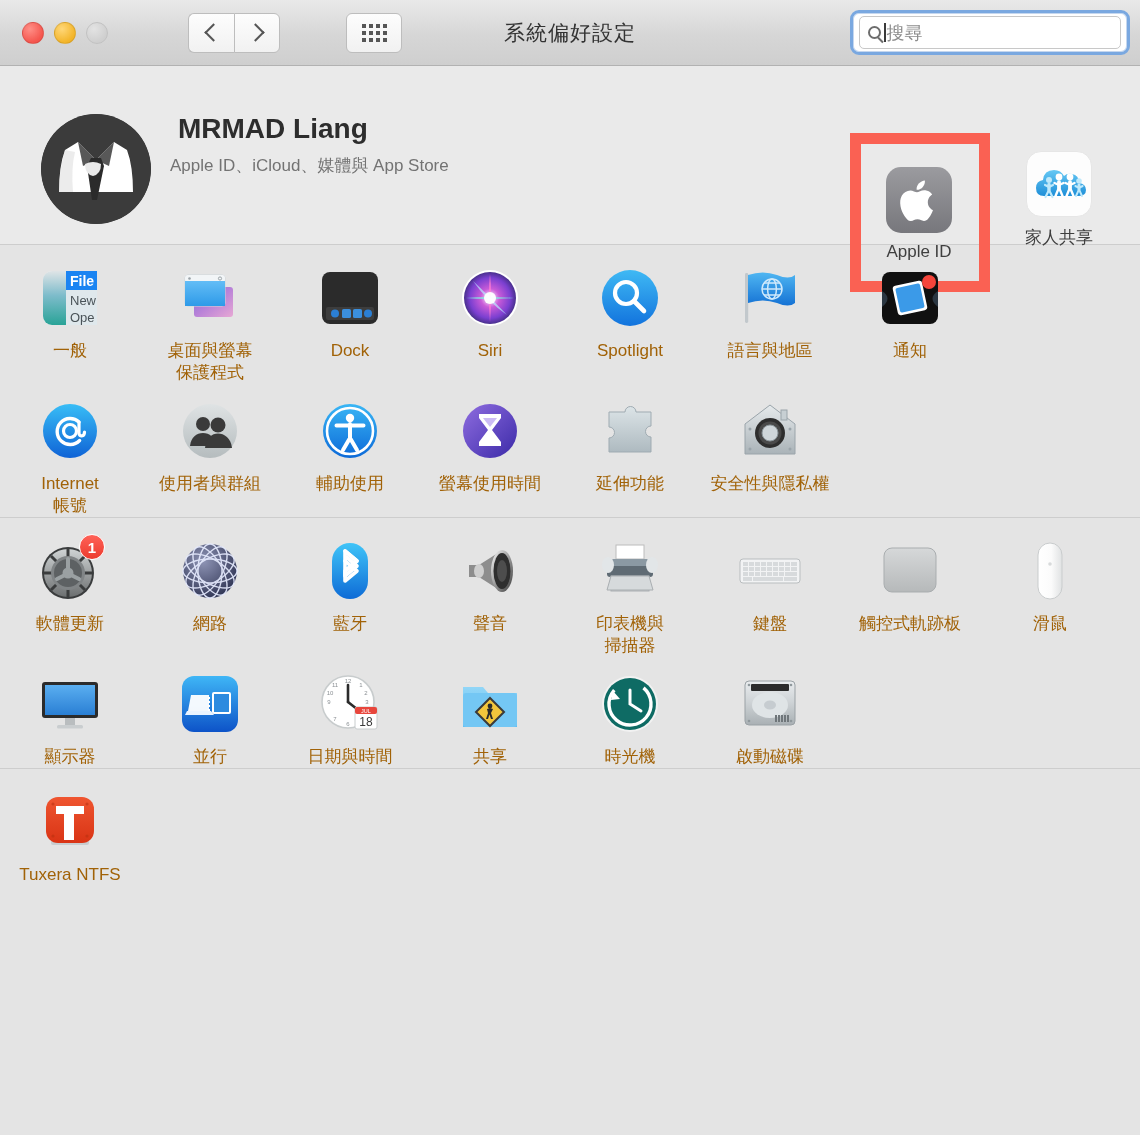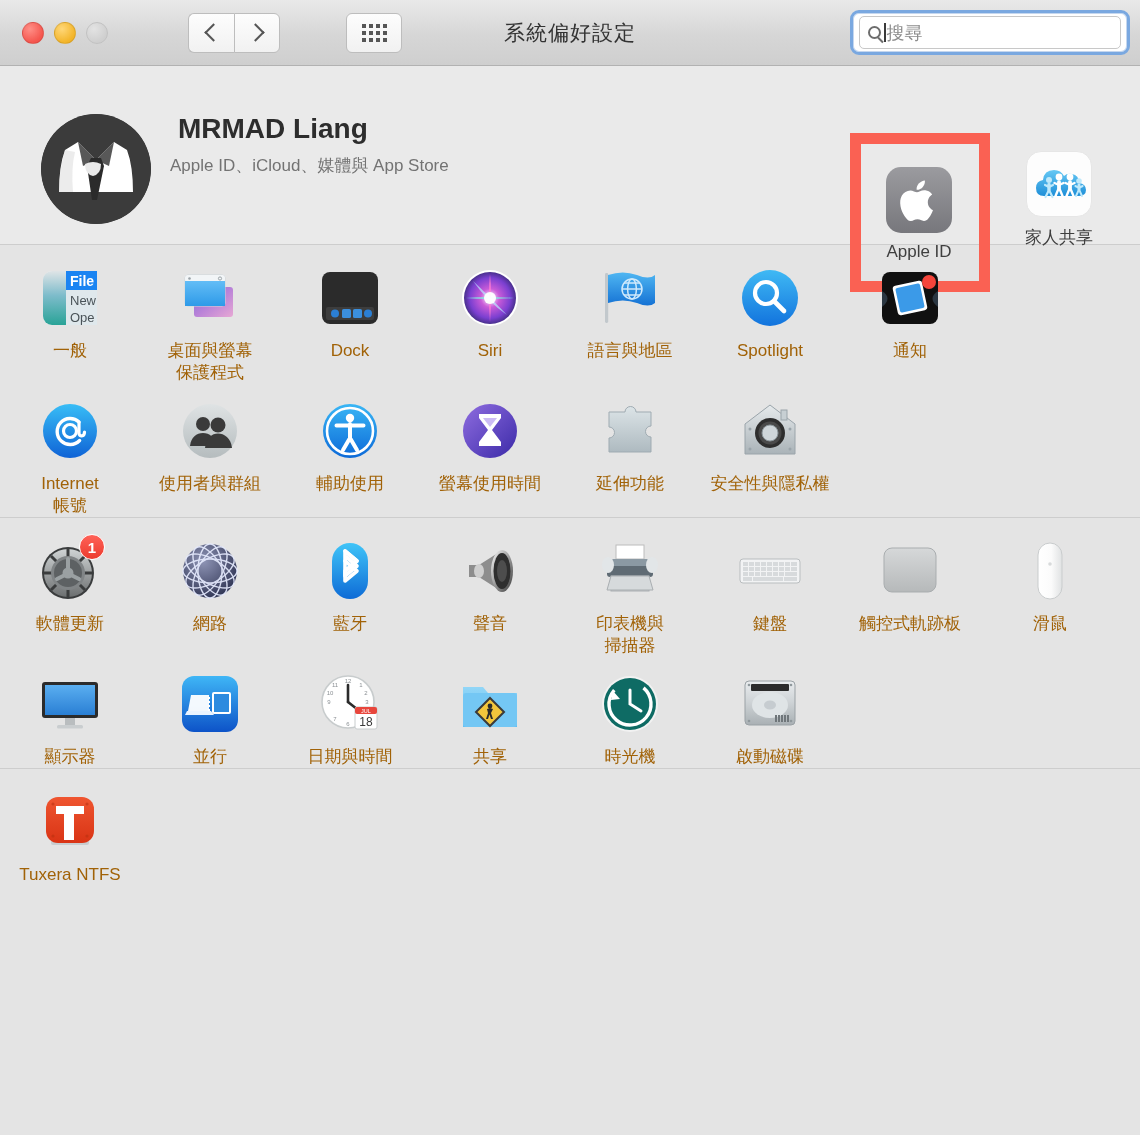--- a/index.html
+++ b/index.html
@@ -370,52 +370,52 @@
           <circle cx="33" cy="33" r="6" fill="#fff" opacity=".95"></circle>
         </svg>
       </div>
       <div class="label">Siri</div>
     </div>
 
     <div class="cell">
       <div class="icon-box">
         <svg viewBox="0 0 66 66" width="66" height="66">
           <defs>
+              <linearGradient id="spg" x1="0" y1="0" x2="0" y2="1">
+            <stop offset="0" stop-color="#3fb9f4"></stop>
+                <stop offset="1" stop-color="#1273dd"></stop>
+          </linearGradient>
+            </defs>
+          <circle cx="33" cy="33" r="28" fill="url(#spg)"></circle>
+          <circle cx="29" cy="28" r="11" fill="none" stroke="#fff" stroke-width="4.2"></circle>
+          <path d="M37 36 L47 46" stroke="#fff" stroke-width="4.6" stroke-linecap="round"></path>
+        </svg>
+      </div>
+      <div class="label">Spotlight</div>
+    </div>
+
+    <div class="cell">
+      <div class="icon-box">
+        <svg viewBox="0 0 66 66" width="66" height="66">
+          <defs>
               <linearGradient id="flg" x1="0" y1="0" x2="0" y2="1">
             <stop offset="0" stop-color="#4fb6f2"></stop>
                 <stop offset="1" stop-color="#1572d4"></stop>
           </linearGradient>
             </defs>
           <rect x="8" y="8" width="3.2" height="50" rx="1.4" fill="#c2c8cc"></rect>
           <path d="M11 10 Q26 5 40 10 Q52 15 58 10 L58 38 Q52 43 40 38 Q26 33 11 38 Z" fill="url(#flg)"></path>
           <g stroke="#cfe9fb" stroke-width="1.5" fill="none">
             <circle cx="35" cy="24" r="10"></circle>
             <ellipse cx="35" cy="24" rx="4.4" ry="10"></ellipse>
             <path d="M25 24h20M27 18h16M27 30h16"></path>
           </g>
         </svg>
       </div>
       <div class="label">語言與地區</div>
-    </div>
-
-    <div class="cell">
-      <div class="icon-box">
-        <svg viewBox="0 0 66 66" width="66" height="66">
-          <defs>
-              <linearGradient id="spg" x1="0" y1="0" x2="0" y2="1">
-            <stop offset="0" stop-color="#3fb9f4"></stop>
-                <stop offset="1" stop-color="#1273dd"></stop>
-          </linearGradient>
-            </defs>
-          <circle cx="33" cy="33" r="28" fill="url(#spg)"></circle>
-          <circle cx="29" cy="28" r="11" fill="none" stroke="#fff" stroke-width="4.2"></circle>
-          <path d="M37 36 L47 46" stroke="#fff" stroke-width="4.6" stroke-linecap="round"></path>
-        </svg>
-      </div>
-      <div class="label">Spotlight</div>
     </div>
 
     <div class="cell">
       <div class="icon-box">
         <svg viewBox="0 0 66 66" width="66" height="66">
           <rect x="5" y="7" width="56" height="52" rx="8" fill="#101010"></rect>
           <path d="M5 26 Q16 33 5 42Z" fill="#2b3742"></path>
           <path d="M61 26 Q50 33 61 42Z" fill="#2b3742"></path>
           <g transform="rotate(-12 33 33)">
             <rect x="18" y="18" width="30" height="30" rx="3" fill="#fff"></rect>

